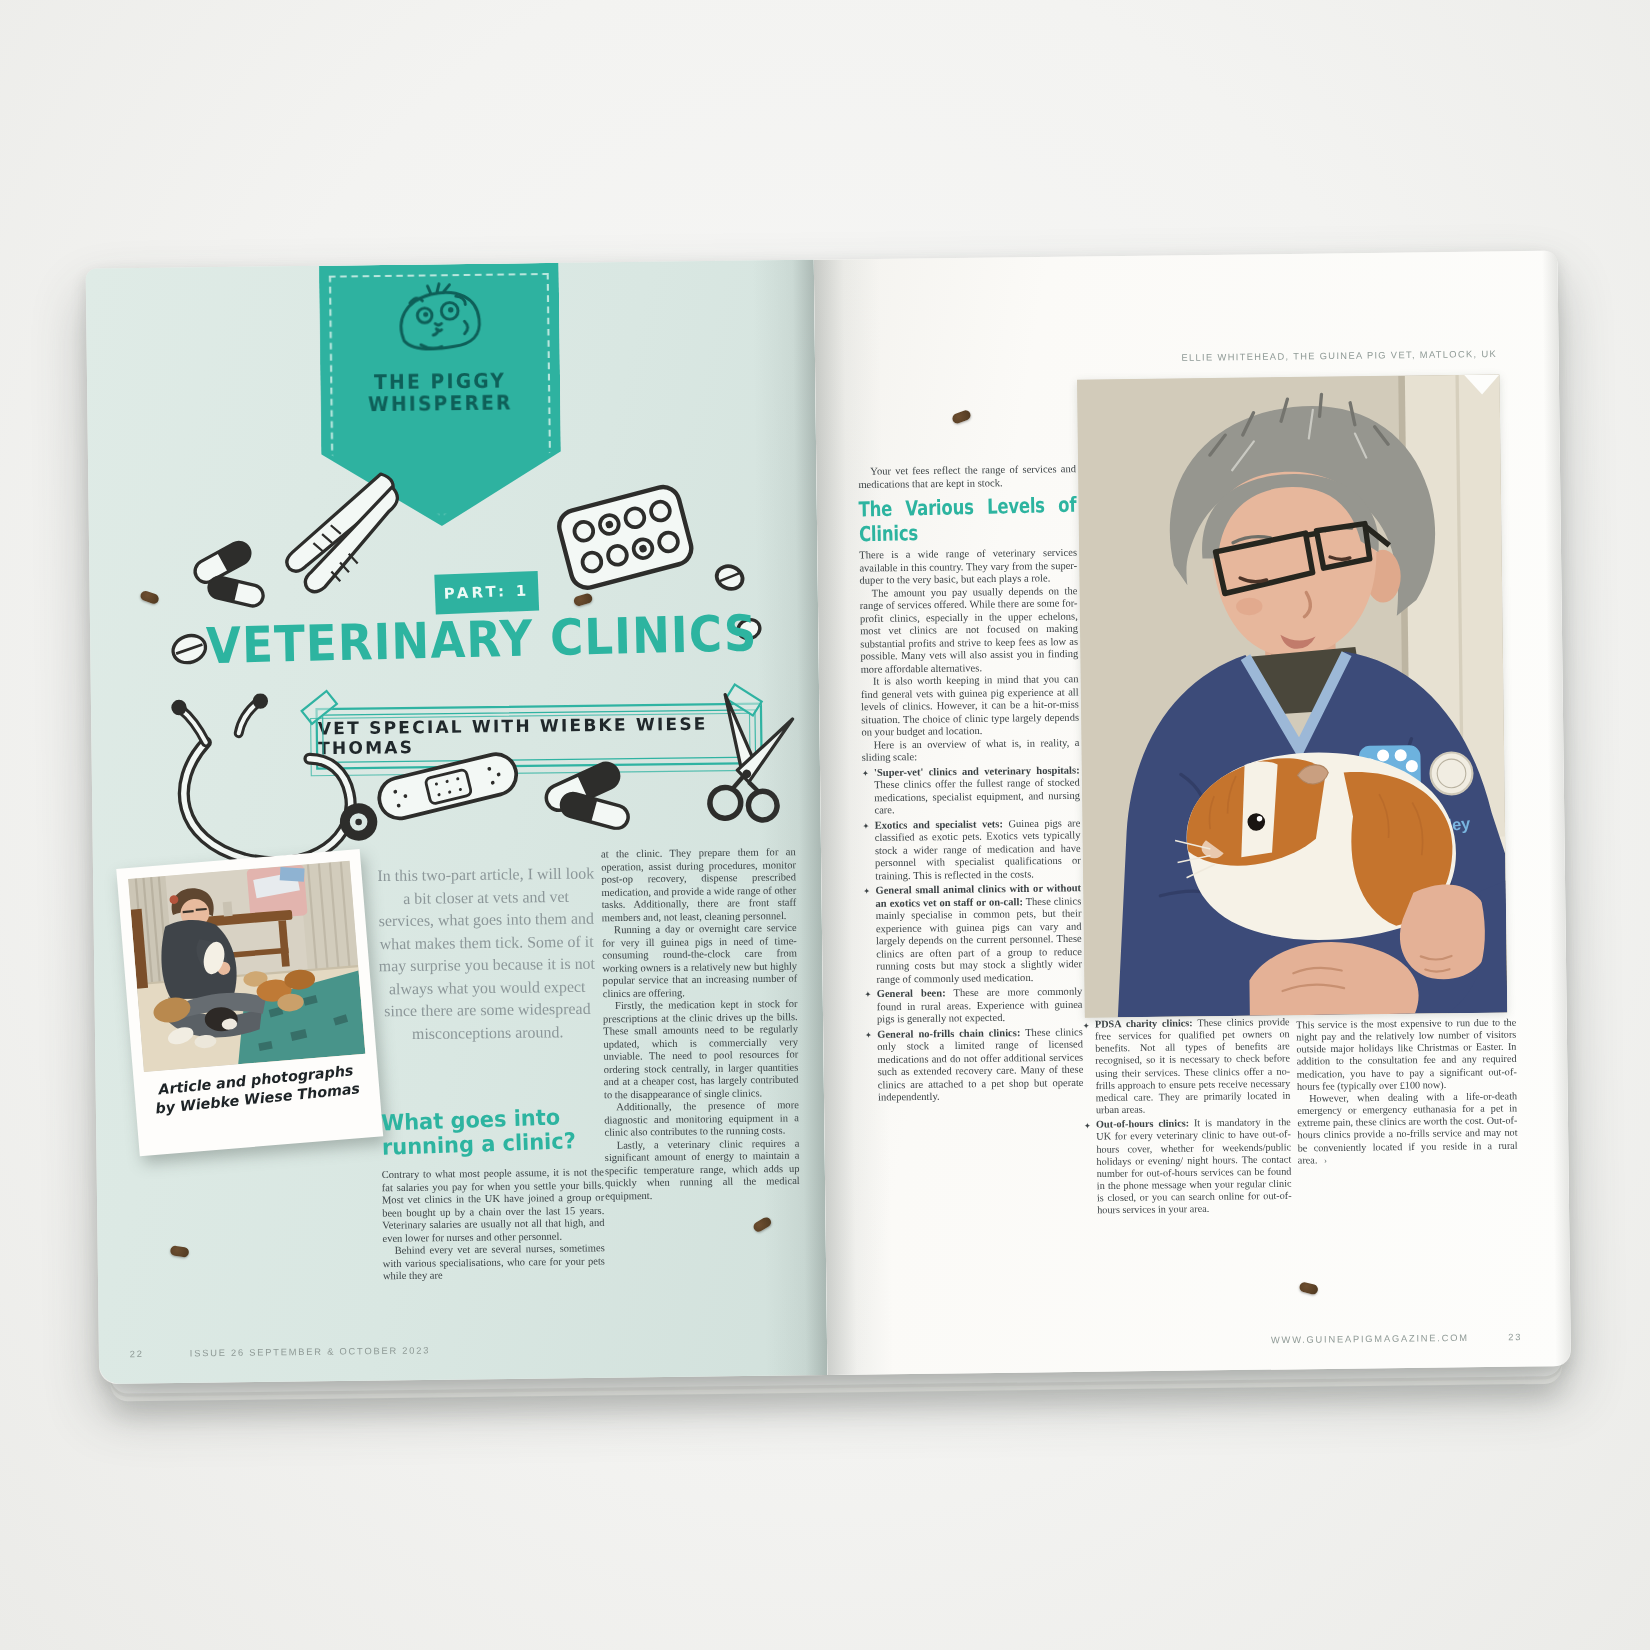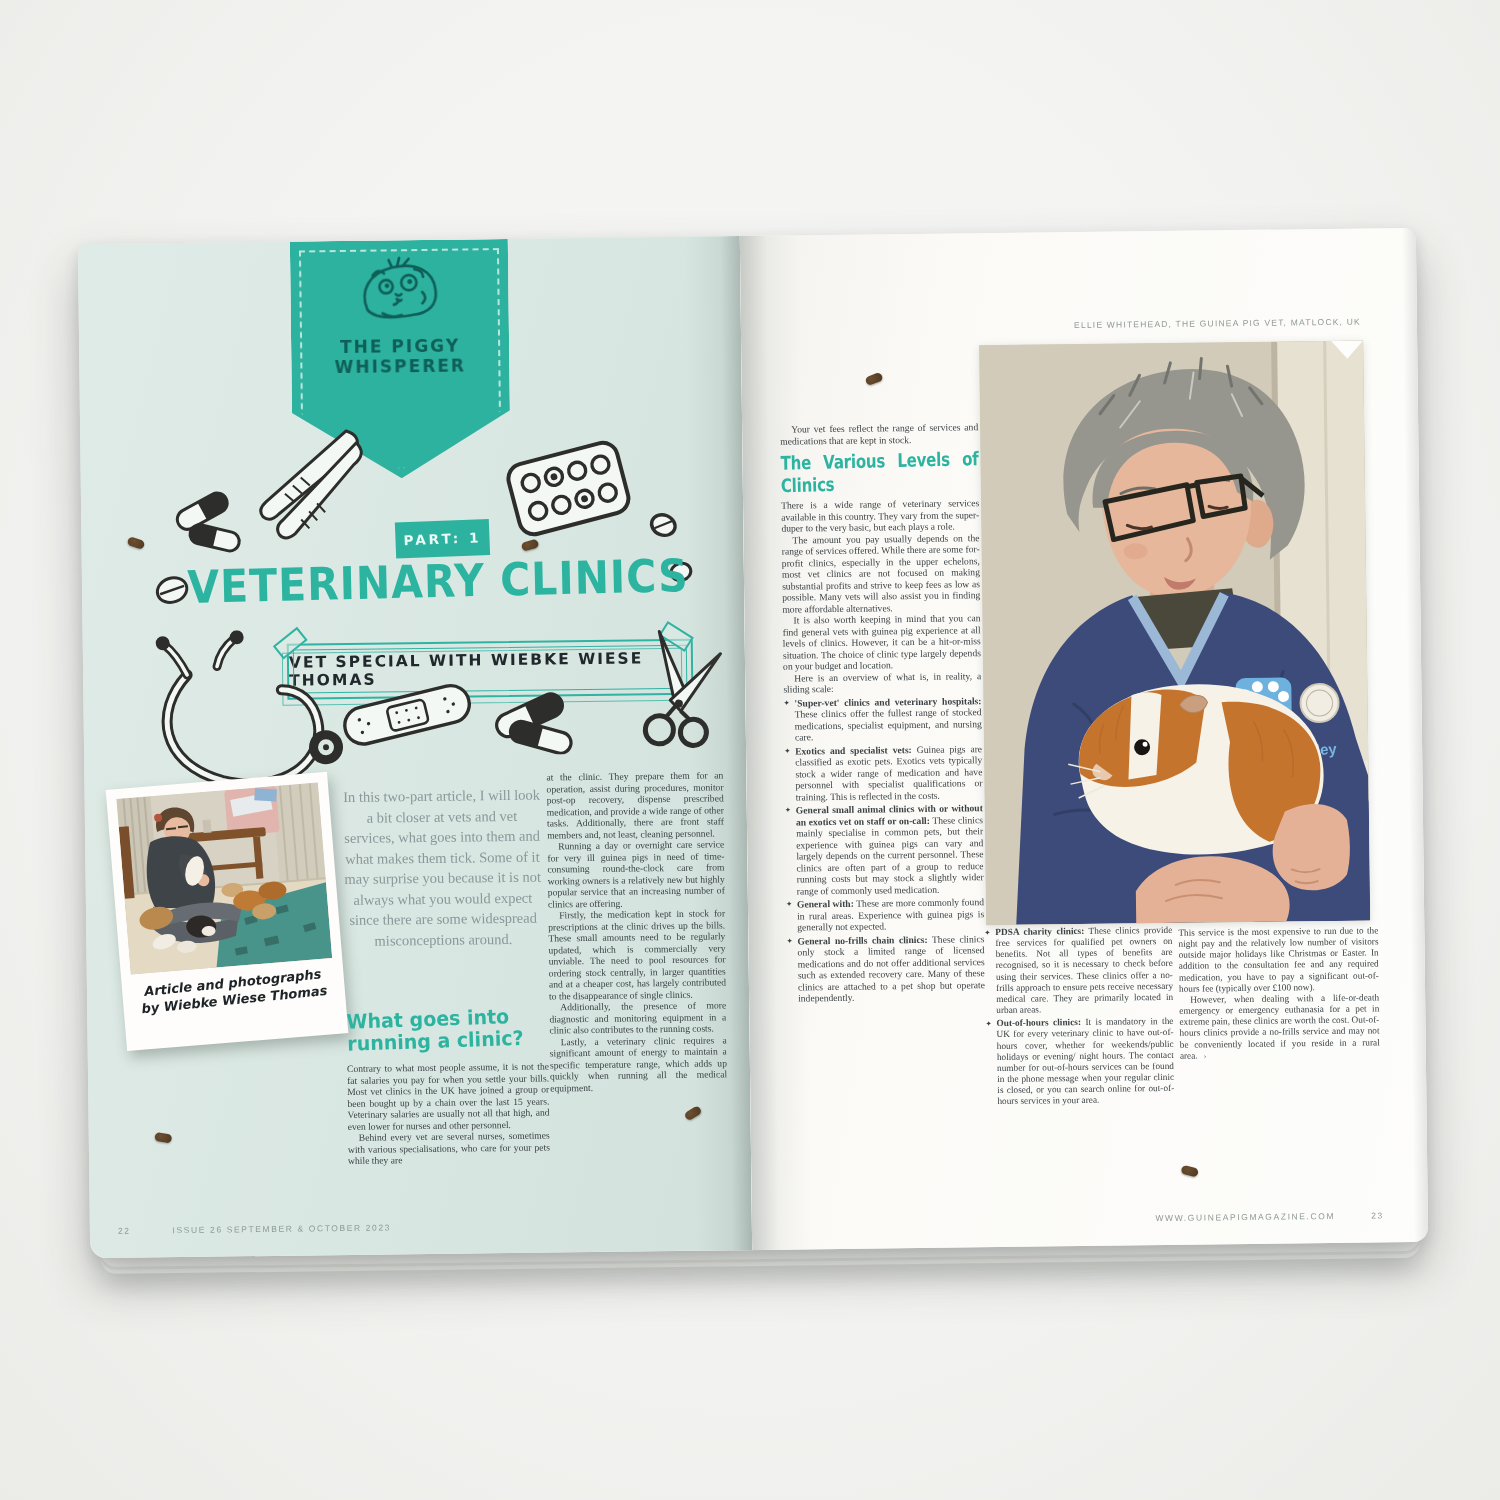--- a/index.html
+++ b/index.html
@@ -419,21 +419,21 @@
         <div class="bullet">
           <span class="bmark">✦</span>
           <p class="btext"><b>Exotics and specialist vets:</b> <span>Guinea pigs are classified as exotic pets. Exotics vets typically stock a wider range of medication and have personnel with specialist qualifications or training. This is reflected in the costs.</span></p>
         </div>
         <div class="bullet">
           <span class="bmark">✦</span>
           <p class="btext"><b>General small animal clinics with or without an exotics vet on staff or on-call:</b> <span>These clinics mainly specialise in common pets, but their experience with guinea pigs can vary and largely depends on the current personnel. These clinics are often part of a group to reduce running costs but may stock a slightly wider range of commonly used medication.</span></p>
         </div>
         <div class="bullet">
           <span class="bmark">✦</span>
-          <p class="btext"><b>General with:</b> <span>These are more commonly found in rural areas. Experience with guinea pigs is generally not expected.</span></p>
+          <p class="btext"><b>General been:</b> <span>These are more commonly found in rural areas. Experience with guinea pigs is generally not expected.</span></p>
         </div>
         <div class="bullet">
           <span class="bmark">✦</span>
           <p class="btext"><b>General no-frills chain clinics:</b> <span>These clinics only stock a limited range of licensed medications and do not offer additional services such as extended recovery care. Many of these clinics are attached to a pet shop but operate independently.</span></p>
         </div>
       </div>
 
       <div id="bottom-mid" class="body-copy small-copy">
         <div class="bullet">
           <span class="bmark">✦</span>

